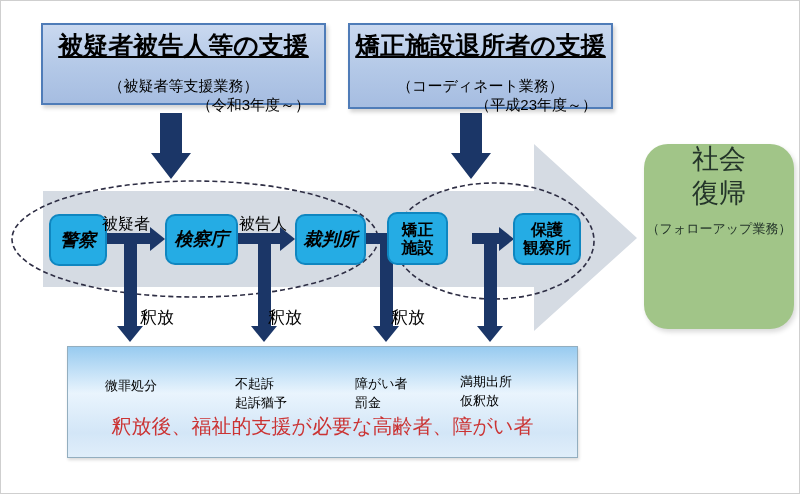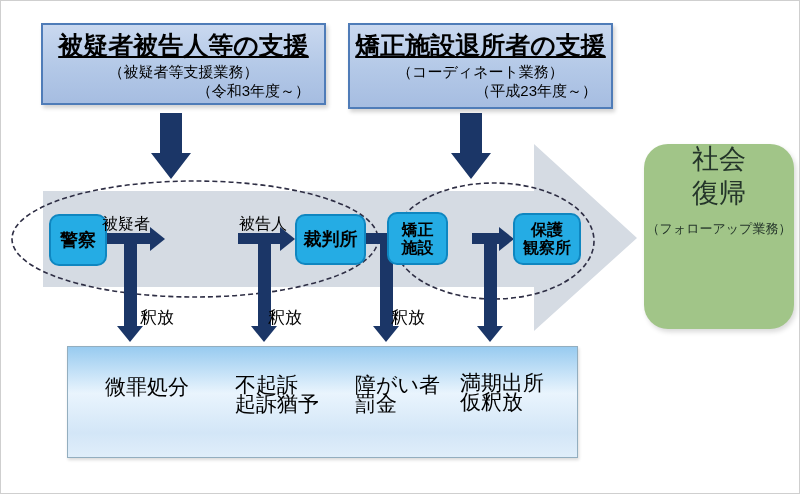--- a/index.html
+++ b/index.html
@@ -10,41 +10,41 @@
   }
   .overlay{position:absolute;left:0;top:0;width:800px;height:494px;}
 
   
   .panel{
     position:absolute;box-sizing:border-box;text-align:center;
     background:linear-gradient(180deg,#c9d8ef 0%,#b3c8e7 55%,#a6bde1 100%);
     border:2px solid #4f7cb8;box-shadow:2px 3px 4px rgba(0,0,0,.18);
   }
   .panel-title{font-size:25px;font-weight:bold;text-decoration:underline;margin-top:4px;white-space:nowrap;}
-  .panel-sub{font-size:15px;margin-top:1px;white-space:nowrap;}
+  .panel-sub{font-size:15px;margin-top:15px;white-space:nowrap;}
   .panel-period{font-size:15px;text-align:right;padding-right:14px;white-space:nowrap;}
 
   
   .stage{
     position:absolute;box-sizing:border-box;background:#25ace4;border:2px solid #0f86c0;
     border-radius:10px;display:flex;flex-direction:column;align-items:center;justify-content:center;
     font-weight:bold;line-height:1.12;text-align:center;
   }
-  .fs18{font-size:18px;} .fs16{font-size:16px;}
+  .fs18{font-size:18px;font-style:italic;} .fs16{font-size:16px;}
 
   .lbl{position:absolute;font-size:16px;white-space:nowrap;}
   .lbl-release{font-size:17px;}
 
   
   .outcome-box{
     position:absolute;box-sizing:border-box;
     background:linear-gradient(180deg,#98cbf0 0%,#e9f4fd 42%,#d3e6f7 78%,#e0eefa 100%);
     border:1px solid #93aebf;box-shadow:1px 2px 3px rgba(0,0,0,.15);
   }
-  .outcome{position:absolute;font-size:21px;line-height:19px;white-space:pre-line;}
+  .outcome{position:absolute;font-size:13px;line-height:19px;white-space:pre-line;font-family:Liberation Mono, monospace;}
   .note{position:absolute;left:0;right:0;top:66px;text-align:center;font-size:20px;color:#cb3333;white-space:nowrap;}
 
   
   .goal{
     position:absolute;box-sizing:border-box;background:#a1c588;border-radius:24px;
     display:flex;flex-direction:column;align-items:center;justify-content:flex-start;
     font-family:Liberation Mono, monospace;color:#24352a;
     box-shadow:2px 3px 5px rgba(0,0,0,.15);
   }
   .goal-line{font-size:27px;line-height:34px;}
@@ -103,20 +103,24 @@
   <div class="panel" style="left:347px;top:22px;width:265px;height:86px">
     <div class="panel-title">矯正施設退所者の支援</div>
     <div class="panel-sub">（コーディネート業務）</div>
     <div class="panel-period">（平成23年度～）</div>
   </div>
 
   <div class="stage fs18" style="left:48px;top:213px;width:58px;height:52px">
     <span>警察</span>
       <span></span>
   </div>
+  <div class="stage fs18" style="left:164px;top:213px;width:73px;height:51px">
+    <span>検察庁</span>
+      <span></span>
+  </div>
   <div class="stage fs18" style="left:294px;top:213px;width:71px;height:51px">
     <span>裁判所</span>
       <span></span>
   </div>
   <div class="stage fs16" style="left:386px;top:211px;width:61px;height:53px">
     <span>矯正</span>
       <span>施設</span>
   </div>
   <div class="stage fs16" style="left:512px;top:212px;width:68px;height:52px">
     <span>保護</span>
@@ -136,20 +140,21 @@
     </div>
     <div class="outcome" style="left:167px;top:9px">
       <span>不起訴</span><br><span>起訴猶予</span>
     </div>
     <div class="outcome" style="left:287px;top:9px">
       <span>障がい者</span><br><span>罰金</span>
     </div>
     <div class="outcome" style="left:392px;top:7px">
       <span>満期出所</span><br><span>仮釈放</span>
     </div>
+    <div class="note">釈放後、福祉的支援が必要な高齢者、障がい者</div>
   </div>
 
   <div class="goal" style="left:643px;top:143px;width:150px;height:185px">
     <div class="goal-line">社会</div>
     <div class="goal-line">復帰</div>
     <div class="goal-sub">（フォローアップ業務）</div>
   </div>
 
 </div>
 

